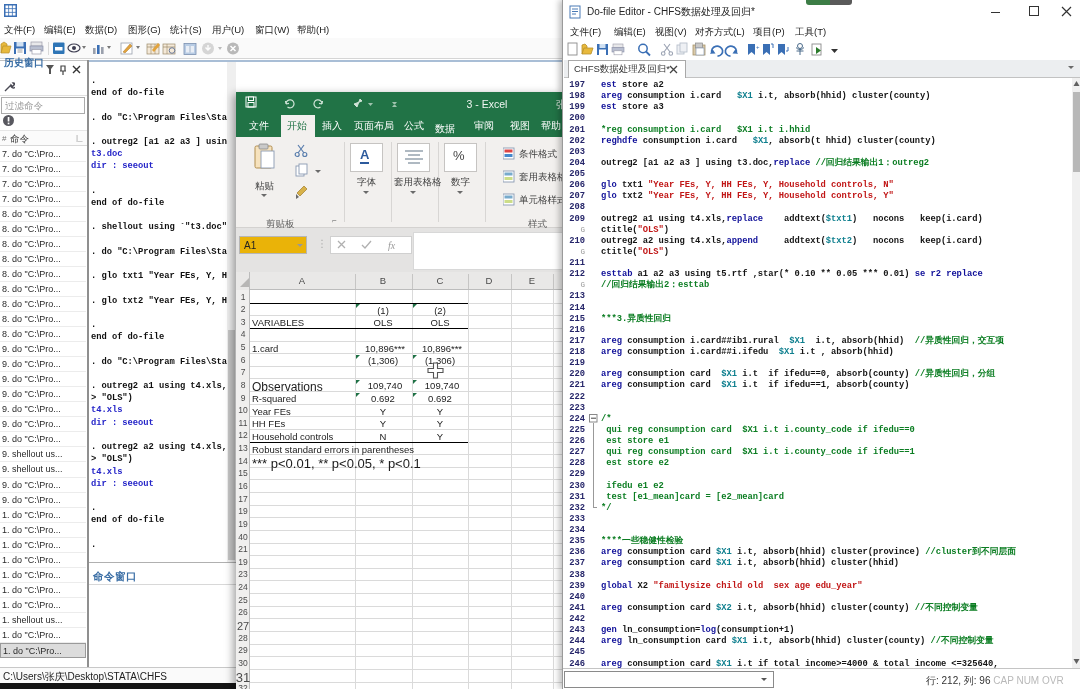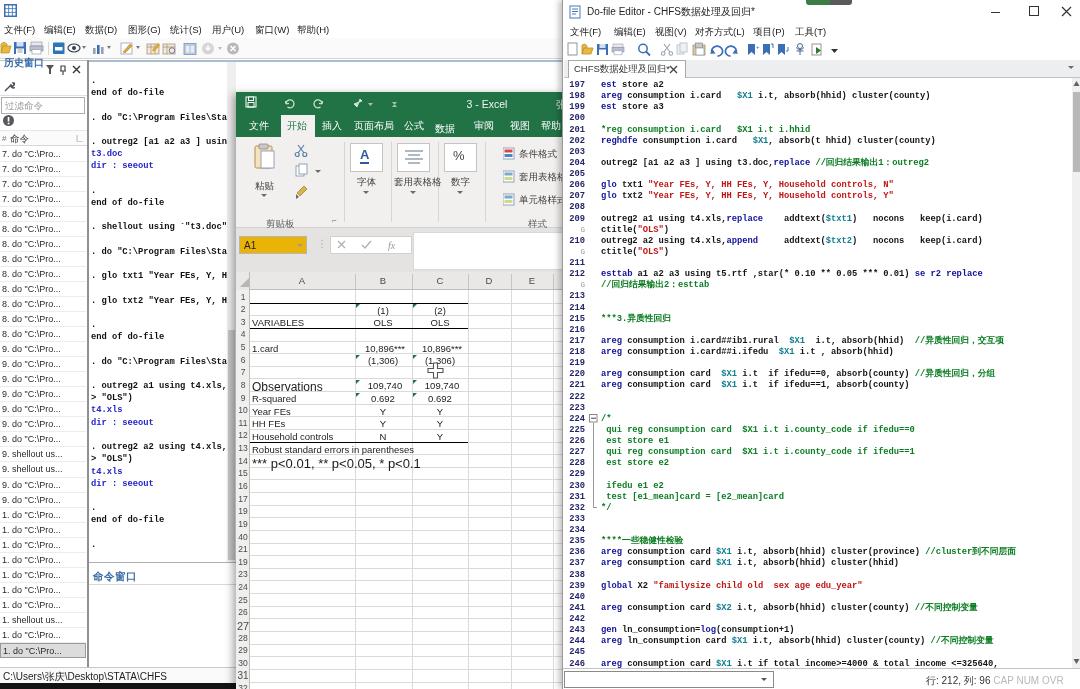--- a/index.html
+++ b/index.html
@@ -411,21 +411,21 @@
 <div class="abs ctr" style="left:7px;top:452.1px;font-size:8.5px;color:#4a4a4a">21</div>
 <div class="abs ctr" style="left:7px;top:464.7px;font-size:8.5px;color:#4a4a4a">19</div>
 <div class="abs ctr" style="left:7px;top:477.4px;font-size:8.5px;color:#4a4a4a">23</div>
 <div class="abs ctr" style="left:7px;top:490.0px;font-size:8.5px;color:#4a4a4a">24</div>
 <div class="abs ctr" style="left:7px;top:502.6px;font-size:8.5px;color:#4a4a4a">25</div>
 <div class="abs ctr" style="left:7px;top:515.2px;font-size:8.5px;color:#4a4a4a">26</div>
 <div class="abs ctr" style="left:7px;top:527.9px;font-size:11px;color:#4a4a4a">27</div>
 <div class="abs ctr" style="left:7px;top:540.5px;font-size:8.5px;color:#4a4a4a">28</div>
 <div class="abs ctr" style="left:7px;top:553.1px;font-size:8.5px;color:#4a4a4a">29</div>
 <div class="abs ctr" style="left:7px;top:565.8px;font-size:8.5px;color:#4a4a4a">30</div>
-<div class="abs ctr" style="left:7px;top:578.4px;font-size:10px;color:#4a4a4a">31</div>
+<div class="abs ctr" style="left:7px;top:578.4px;font-size:13px;color:#4a4a4a">31</div>
 <div class="abs ctr" style="left:7px;top:591.0px;font-size:8.5px;color:#4a4a4a">32</div>
 <div class="etxt ctr" style="left:147px;top:212.63px;font-size:9.5px">(1)</div>
 <div class="etxt ctr" style="left:204px;top:212.63px;font-size:9.5px">(2)</div>
 <div class="etxt" style="left:16px;top:225.26px;font-size:9.5px">VARIABLES</div>
 <div class="etxt ctr" style="left:147px;top:225.26px;font-size:9.5px">OLS</div>
 <div class="etxt ctr" style="left:204px;top:225.26px;font-size:9.5px">OLS</div>
 <div class="etxt" style="left:16px;top:250.52px;font-size:9.5px">1.card</div>
 <div class="etxt ctr" style="left:149px;top:250.52px;font-size:9.5px">10,896***</div>
 <div class="etxt ctr" style="left:206px;top:250.52px;font-size:9.5px">10,896***</div>
 <div class="etxt ctr" style="left:147px;top:263.15px;font-size:9.5px">(1,306)</div>

